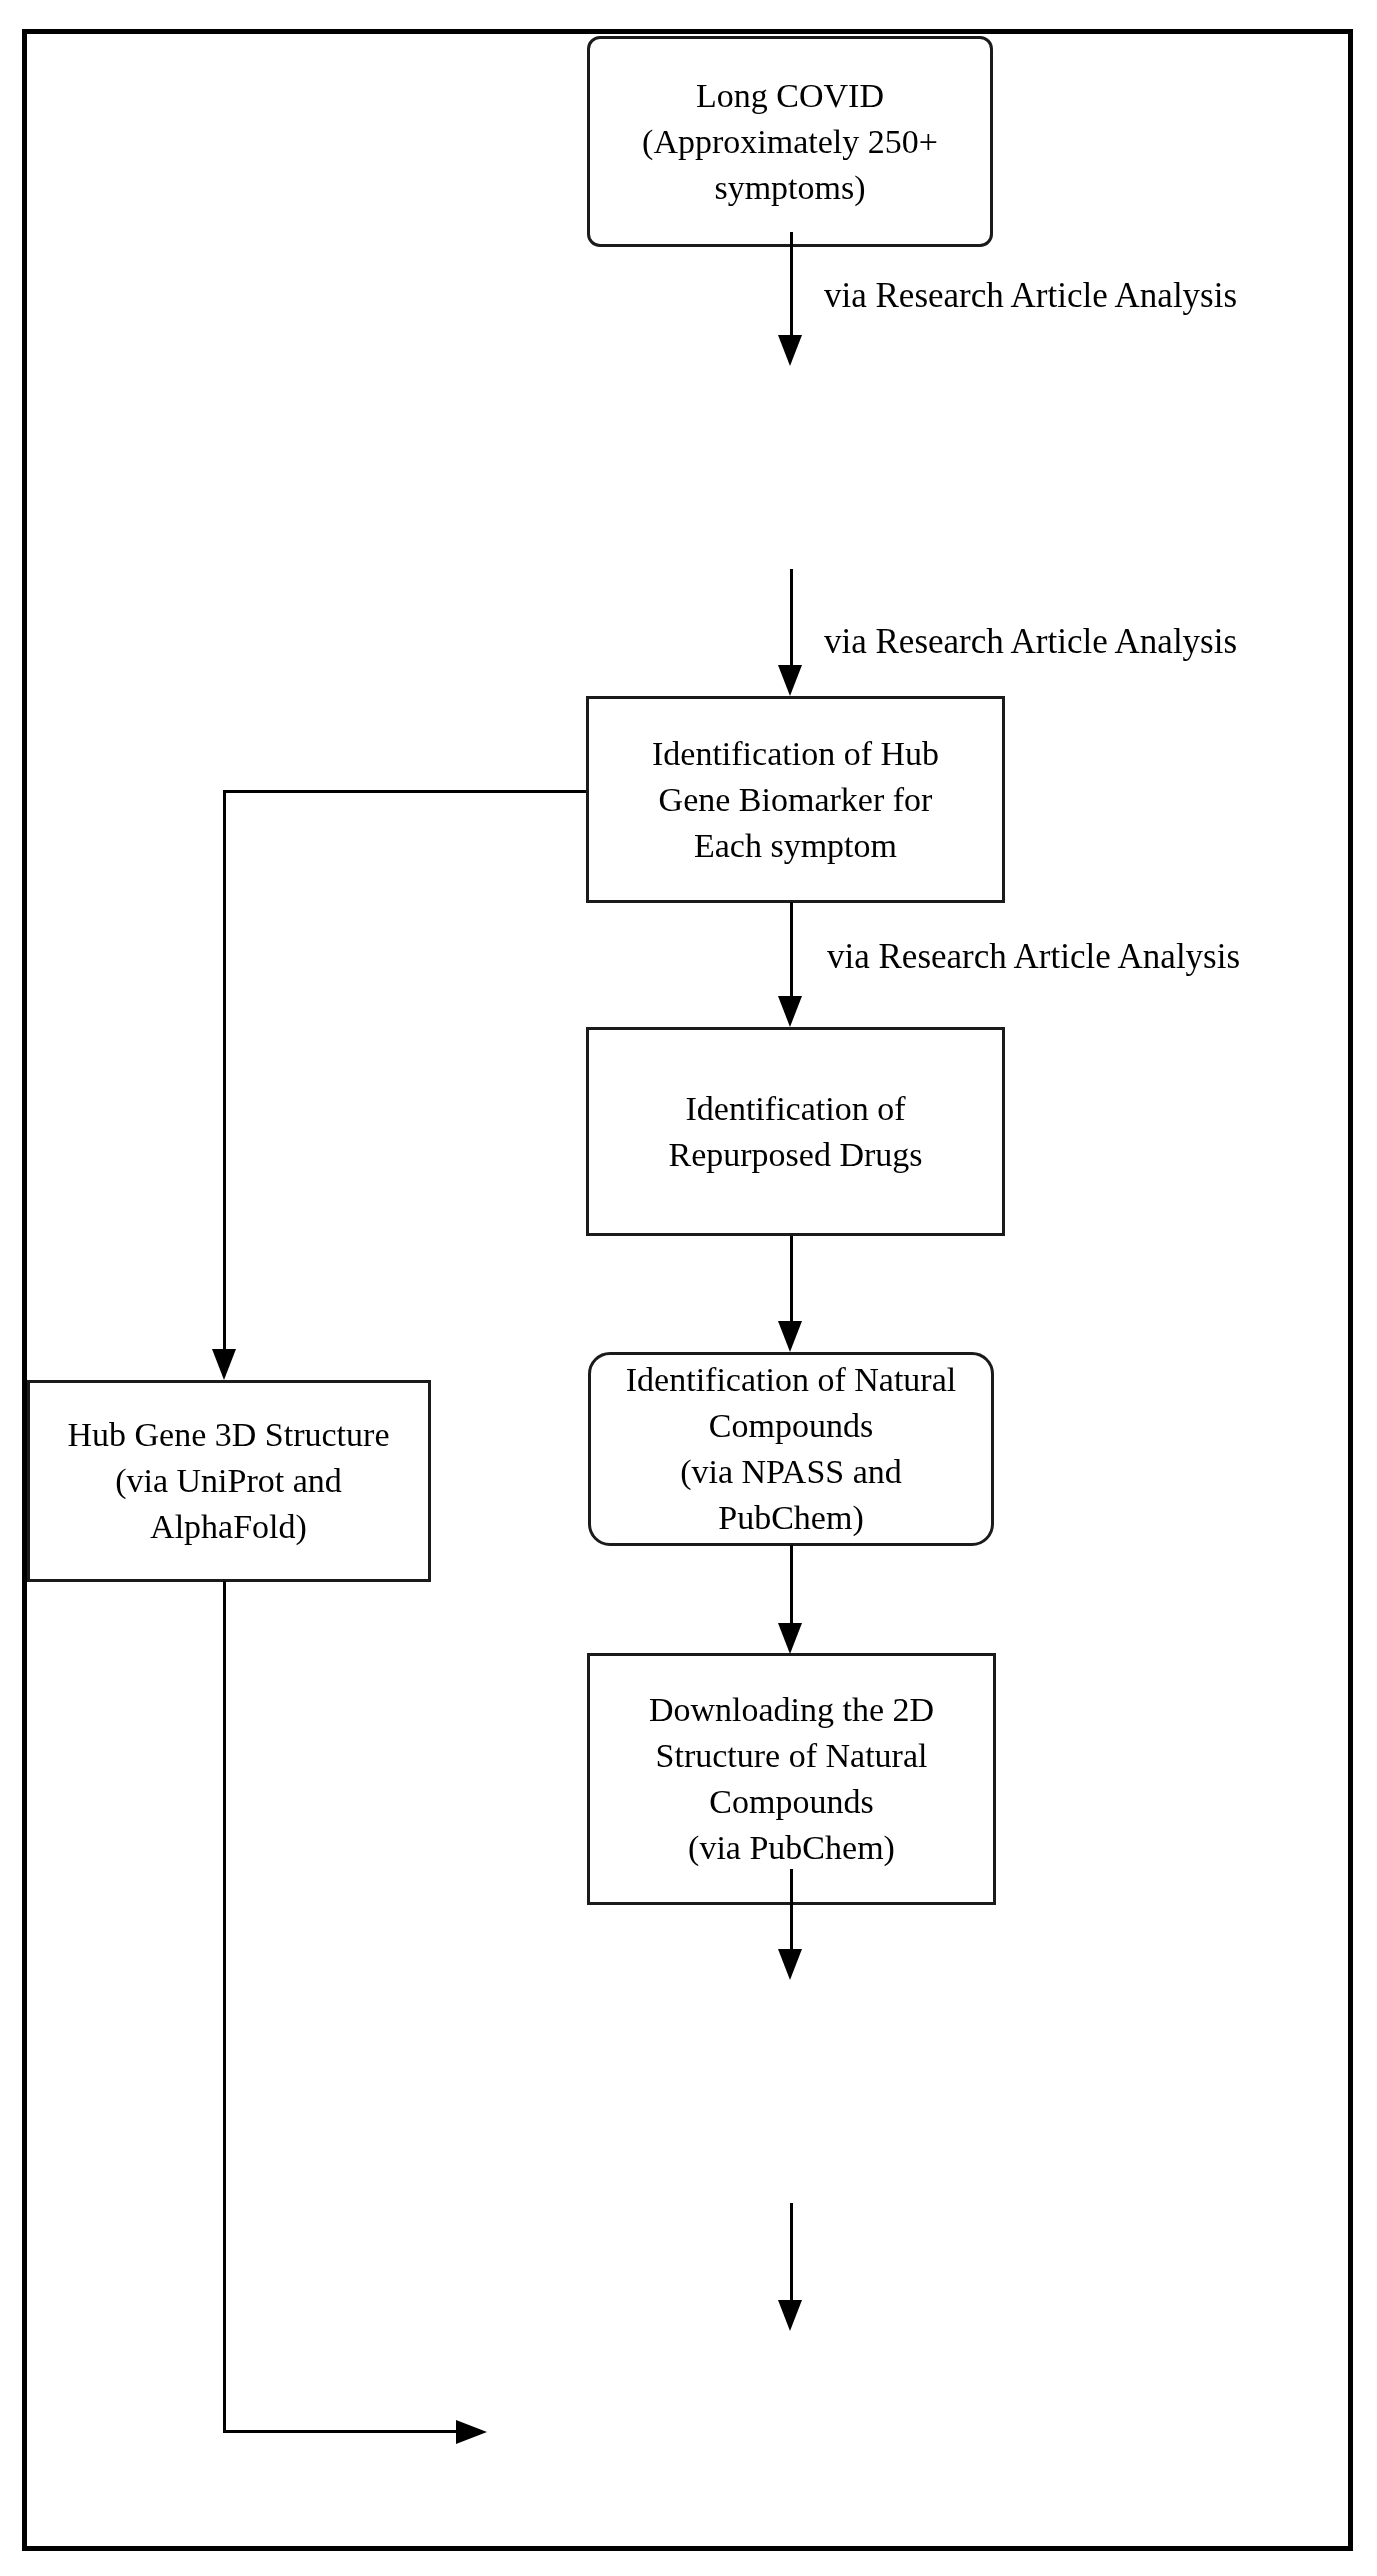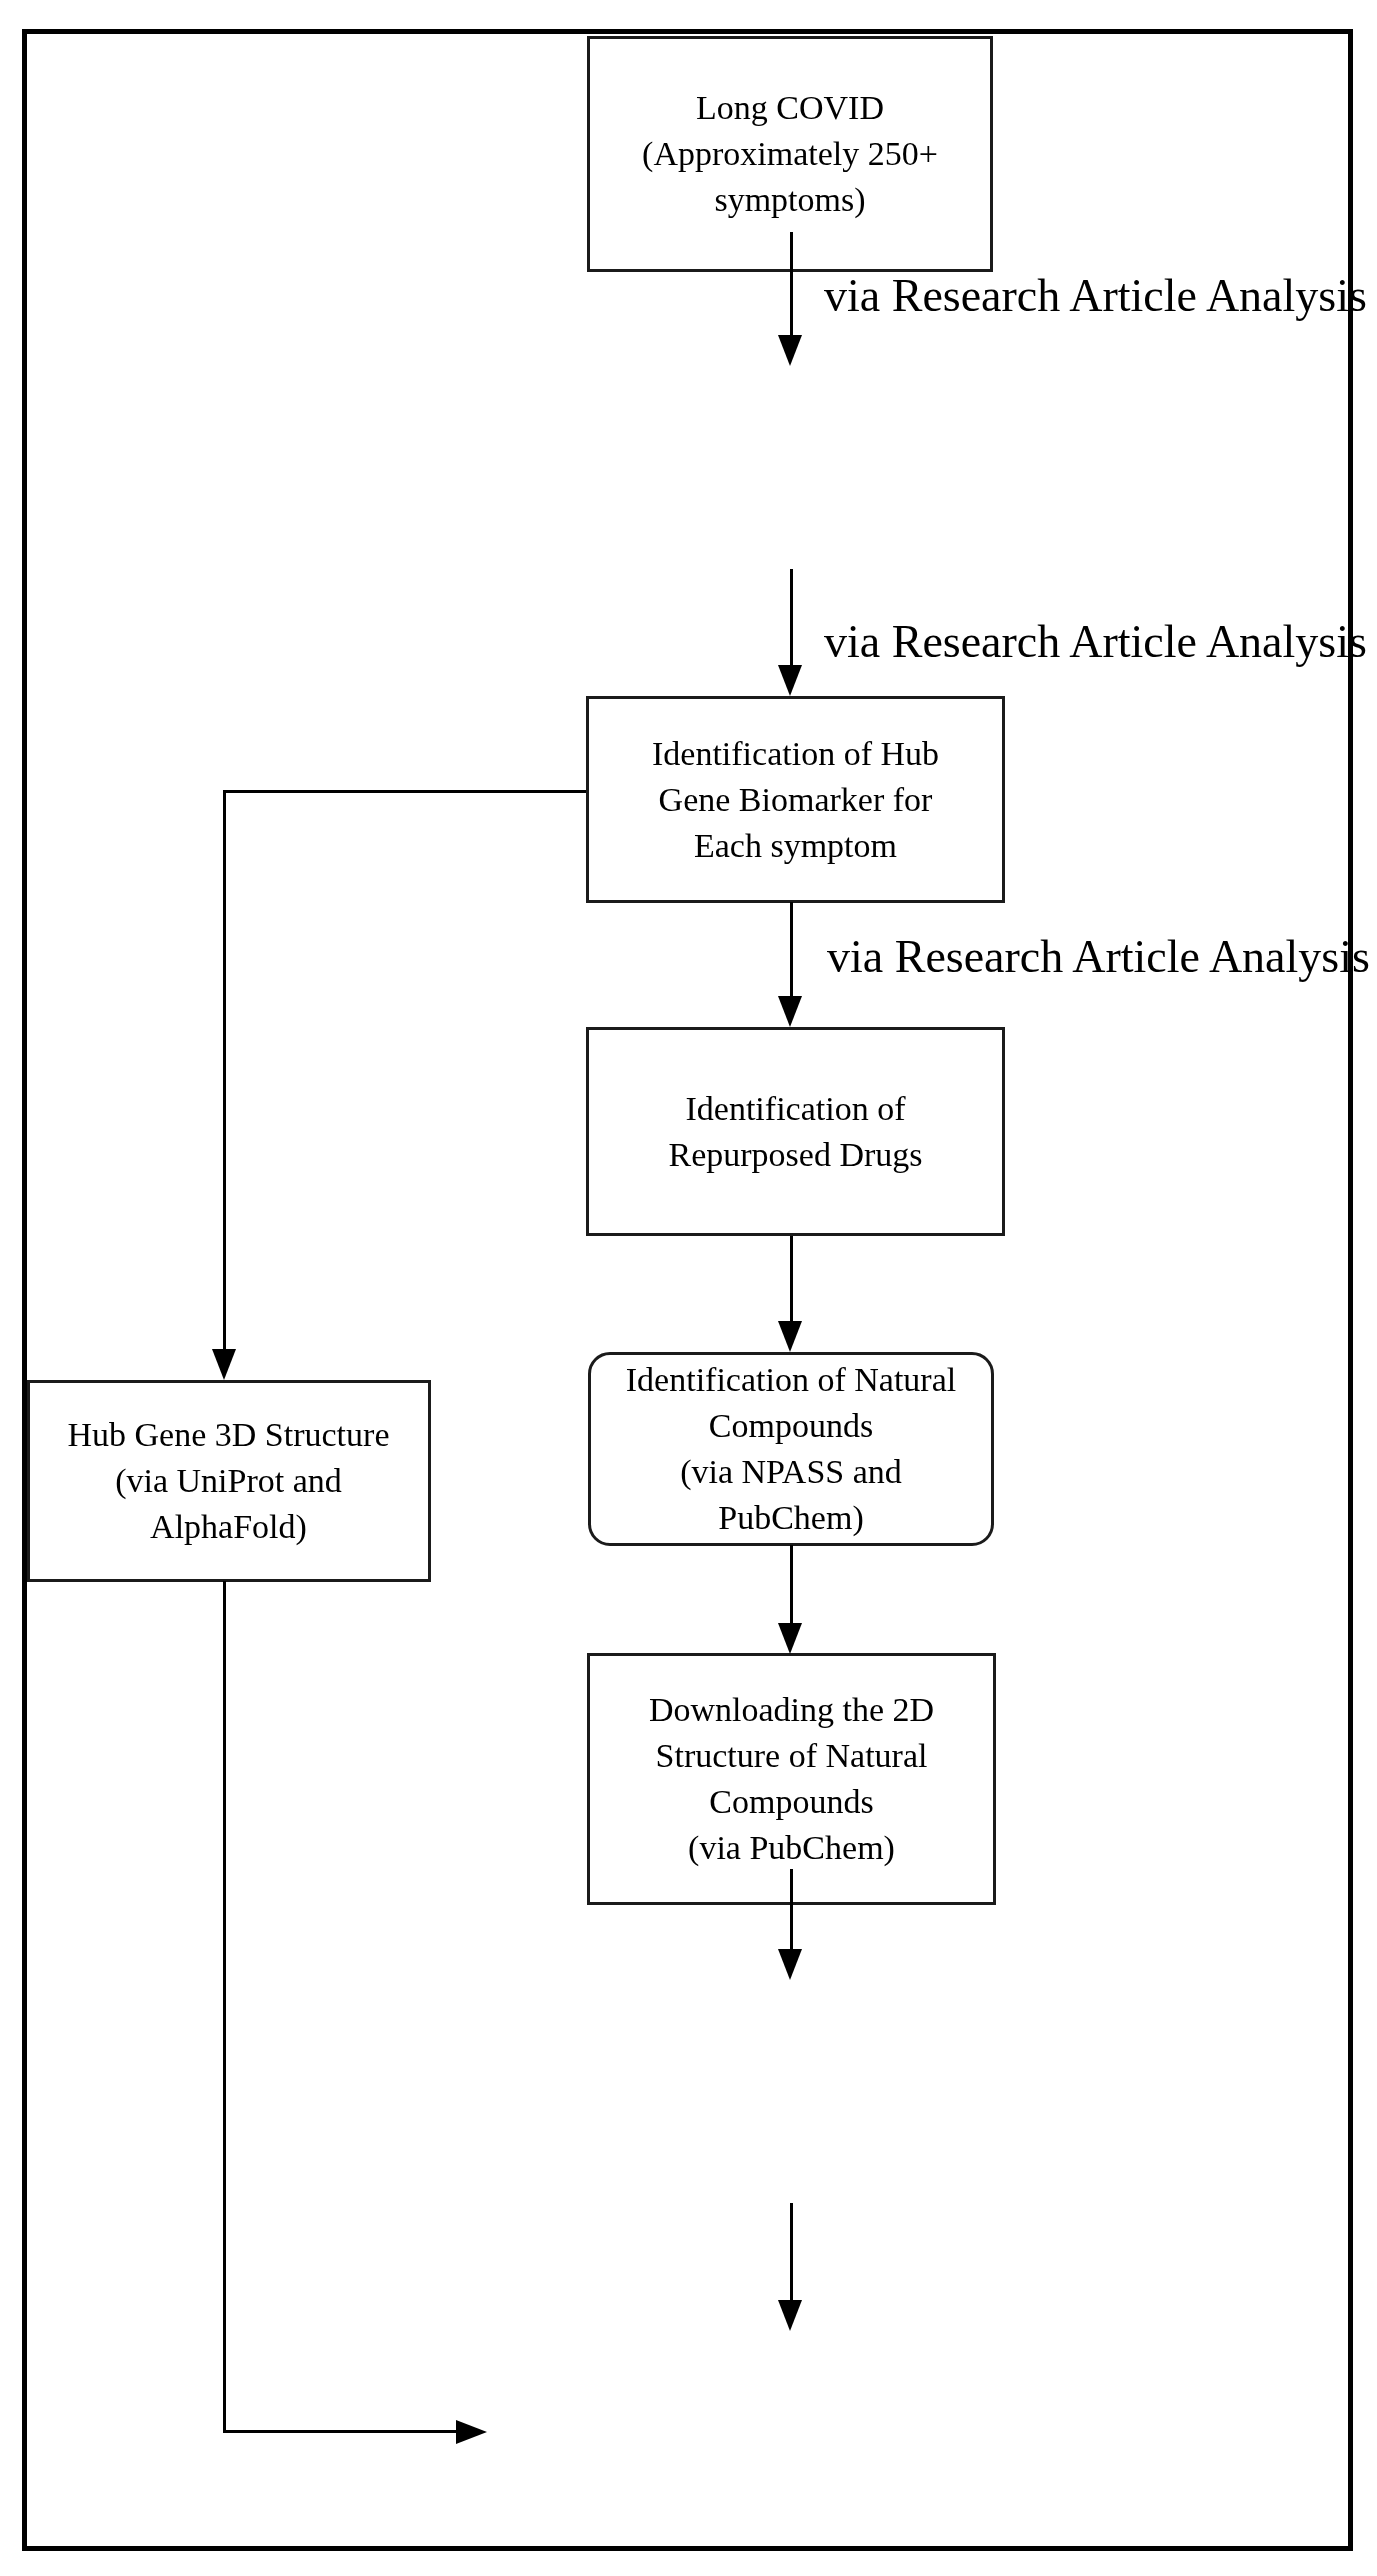--- a/index.html
+++ b/index.html
@@ -35,32 +35,32 @@
     border-top:31px solid #000;
   }
   .arr-right{
     position:absolute;width:0;height:0;
     border-top:12px solid transparent;
     border-bottom:12px solid transparent;
     border-left:31px solid #000;
   }
   .edge-label{
     position:absolute;
-    font-size:46px;line-height:39px;
+    font-size:35px;line-height:39px;
     white-space:nowrap;
   }
 </style>
 </head>
 <body>
 
 <div class="canvas">
 
   <div class="frame"></div>
 
-  <div class="node" style="left:587px;top:36px;width:406px;height:236px;">Long COVID
+  <div class="node" style="left:587px;top:36px;width:406px;height:211px;border-radius:13px;">Long COVID
 (Approximately 250+
 symptoms)</div>
 
 
   <div class="node" style="left:586px;top:1027px;width:419px;height:209px;">Identification of
 Repurposed Drugs</div>
 
   <div class="node" style="left:586px;top:696px;width:419px;height:207px;">Identification of Hub
 Gene Biomarker for
 Each symptom</div>

